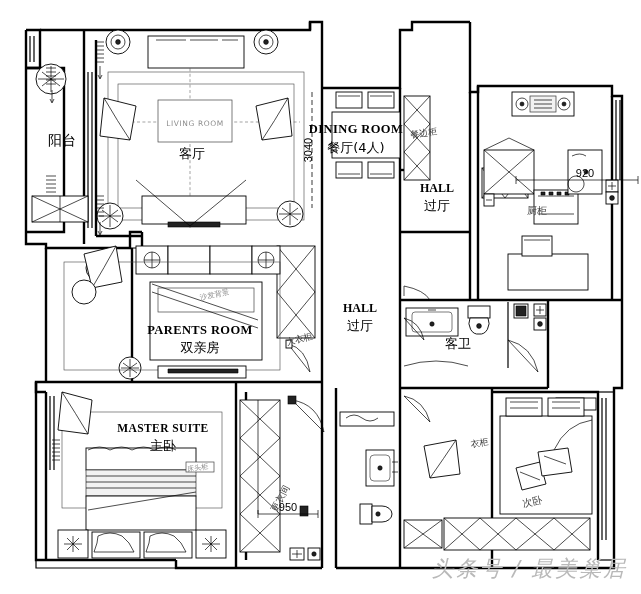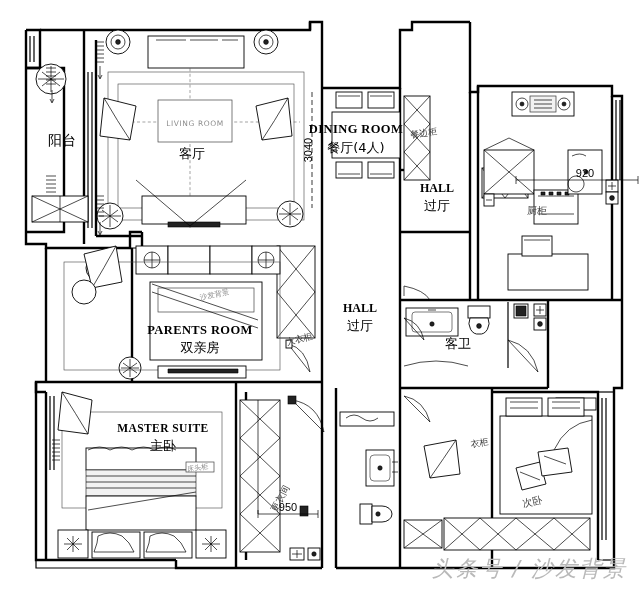--- a/index.html
+++ b/index.html
@@ -472,15 +472,15 @@
   </g>
 
   <g>
     <text class="dim" x="312" y="150" font-size="11" text-anchor="middle" transform="rotate(-90 312 150)">3040</text>
     <text class="dim" x="585" y="177" font-size="11" text-anchor="middle">920</text>
     <text class="dim" x="288" y="511" font-size="11" text-anchor="middle">950</text>
   </g>
 
 </svg>
 
-<div class="wm">头条号 / 沙发背景</div>
+<div class="wm">头条号 / 最美巢居</div>
 
 </div>
 
 </body></html>

